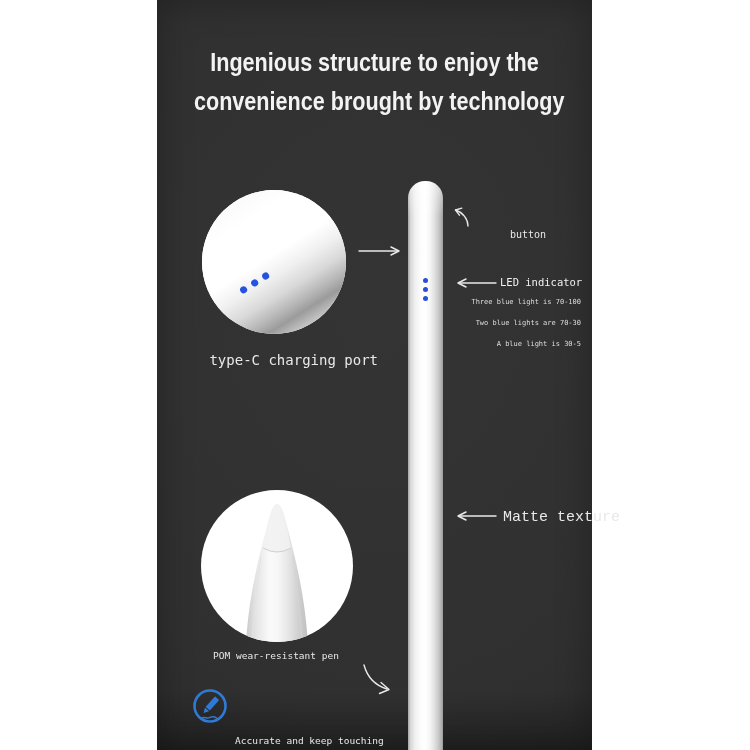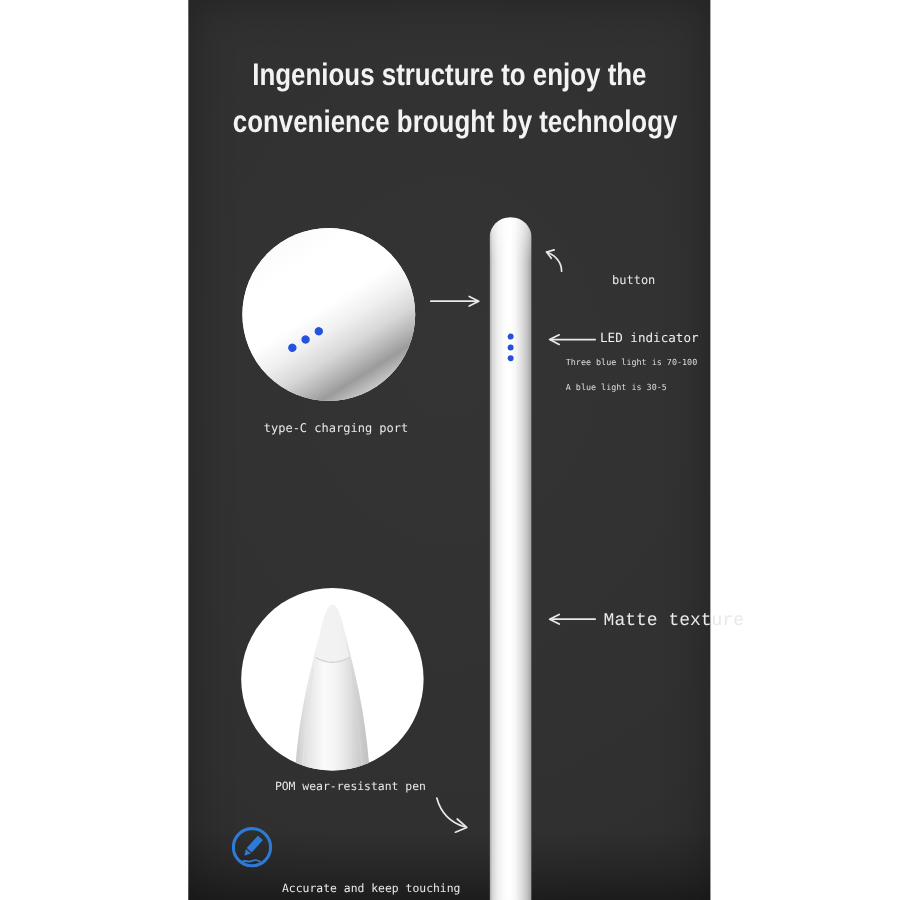--- a/index.html
+++ b/index.html
@@ -37,26 +37,26 @@
     position:absolute;left:-48px;top:-48px;width:240px;height:240px;
     transform:rotate(-32deg);
     background:linear-gradient(180deg,
       #ececec 0%,#f8f8f8 14%,#ffffff 30%,#ffffff 47%,#f0f0f0 55%,
       #d8d8d8 63%,#b3b3b3 70%,#9b9b9b 74%,#c0c0c0 79%,#dfdfdf 86%,#eaeaea 100%);
   }
   .diag-dots{position:absolute;left:50%;top:50%;transform:translate(-44px,4px);display:flex;gap:6px;}
   .diag-dot{width:7px;height:7px;border-radius:50%;background:#2553e0;}
   
   .label{position:absolute;color:#e9e9e9;white-space:nowrap;}
-  .label-typec{left:158px;top:352px;width:220px;text-align:center;font-size:10px;padding-left:12px;}
+  .label-typec{left:158px;top:352px;width:220px;text-align:right;font-size:14px;}
   .label-button{left:463px;top:229px;font-size:10px;padding-left:47px;}
   .label-led{left:500px;top:276px;font-size:10.5px;color:#f0f0f0;}
-  .led-lines{position:absolute;right:169px;top:292px;text-align:left;font-size:7px;line-height:21px;color:#dedede;}
+  .led-lines{position:absolute;right:169px;top:292px;text-align:right;font-size:7px;line-height:21px;color:#dedede;}
   .label-matte{left:503px;top:509px;font-size:15px;font-family:Liberation Mono, monospace;}
-  .label-pom{left:182px;top:650px;width:220px;text-align:center;font-size:9.5px;}
+  .label-pom{left:166px;top:650px;width:220px;text-align:center;font-size:9.5px;}
   .label-accurate{left:235px;top:735px;font-size:9.5px;}
   svg{position:absolute;overflow:visible;}
   .arr{stroke:#e9e9e9;stroke-width:1.4;fill:none;stroke-linecap:round;stroke-linejoin:round;}
 </style>
 </head>
 <body>
 
 <div class="stage">
   <div class="panel">
 
@@ -96,20 +96,21 @@
   </svg>
   <div class="label label-button">button</div>
 
   <svg style="left:455px;top:278px" width="42" height="10" viewBox="0 0 42 10">
     <path class="arr" d="M41 5 H4"></path>
       <path class="arr" d="M11 1 L3 5 L11 9"></path>
   </svg>
   <div class="label label-led">LED indicator</div>
   <div class="led-lines">
     <div>Three blue light is 70-100</div>
+    <div>Two blue lights are 70-30</div>
     <div>A blue light is 30-5</div>
   </div>
 
   <svg style="left:455px;top:511px" width="42" height="10" viewBox="0 0 42 10">
     <path class="arr" d="M41 5 H4"></path>
       <path class="arr" d="M11 1 L3 5 L11 9"></path>
   </svg>
   <div class="label label-matte">Matte texture</div>
 
   <div class="circle circle-bottom">

